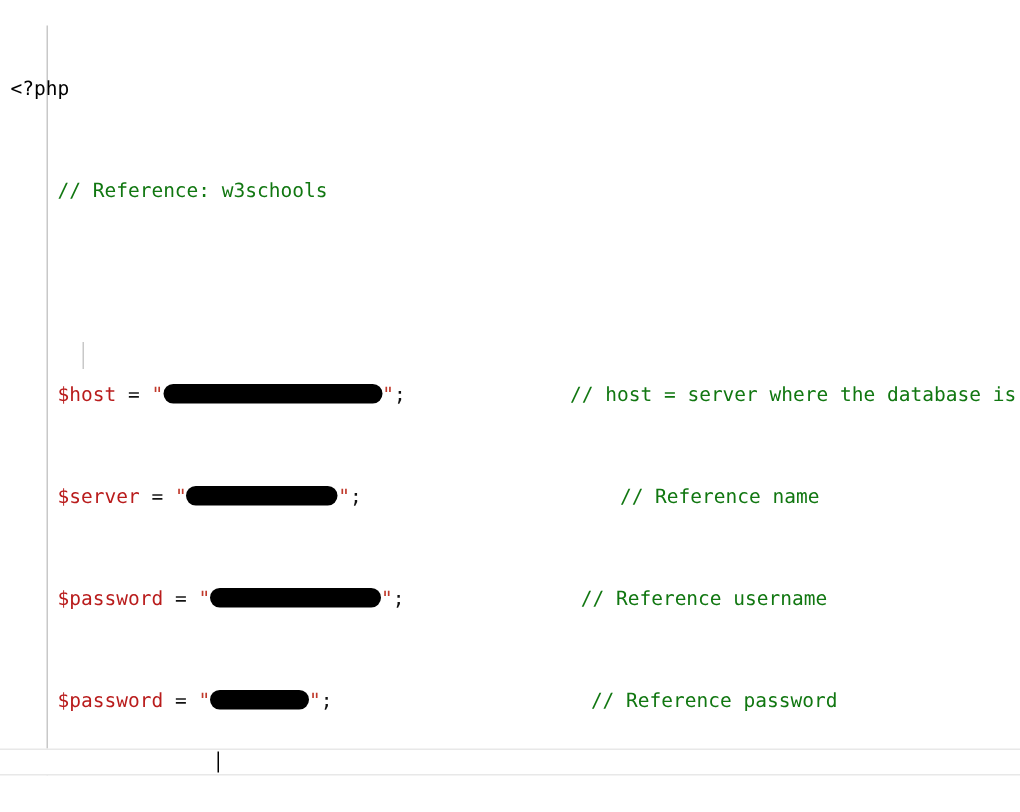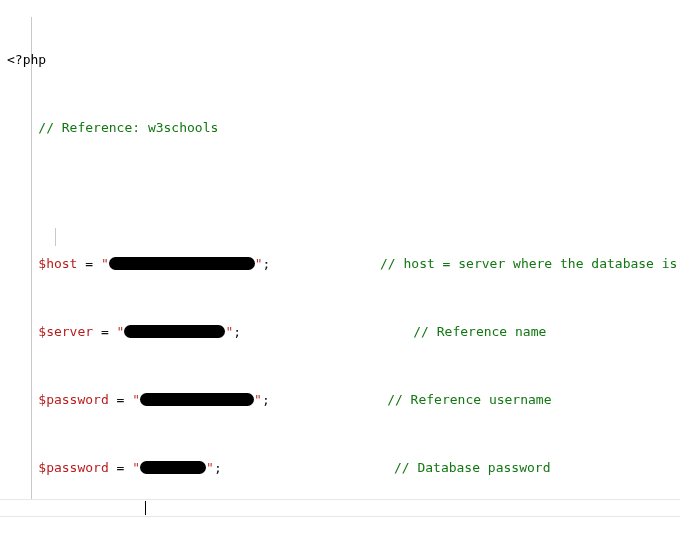--- a/index.html
+++ b/index.html
@@ -111,21 +111,21 @@
     <span class="ln">    <span class="cmt">// Reference: w3schools</span></span>
 
     <span class="ln"> </span>
 
     <span class="ln">    <span class="var">$host</span> <span class="punct">=</span> <span class="str">"</span><span class="redact" style="width:146px"></span><span class="str">"</span><span class="punct">;</span>              <span class="cmt">// host = server where the database is located</span></span>
 
     <span class="ln">    <span class="var">$server</span> <span class="punct">=</span> <span class="str">"</span><span class="redact" style="width:101px"></span><span class="str">"</span><span class="punct">;</span>                      <span class="cmt">// Reference name</span></span>
 
     <span class="ln">    <span class="var">$password</span> <span class="punct">=</span> <span class="str">"</span><span class="redact" style="width:114px"></span><span class="str">"</span><span class="punct">;</span>               <span class="cmt">// Reference username</span></span>
 
-    <span class="ln">    <span class="var">$password</span> <span class="punct">=</span> <span class="str">"</span><span class="redact" style="width:66px"></span><span class="str">"</span><span class="punct">;</span>                      <span class="cmt">// Database password</span></span>
+    <span class="ln">    <span class="var">$password</span> <span class="punct">=</span> <span class="str">"</span><span class="redact" style="width:66px"></span><span class="str">"</span><span class="punct">;</span>                      <span class="cmt">// Reference password</span></span>
 
     <span class="ln"> </span>
 
     
 
     
 
     
 
     

